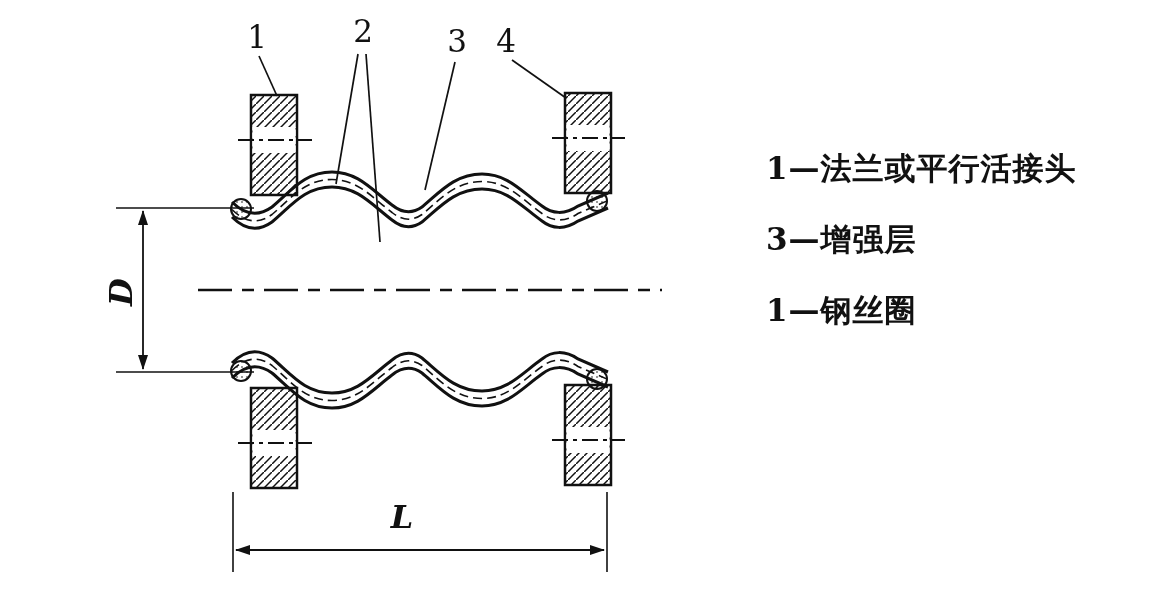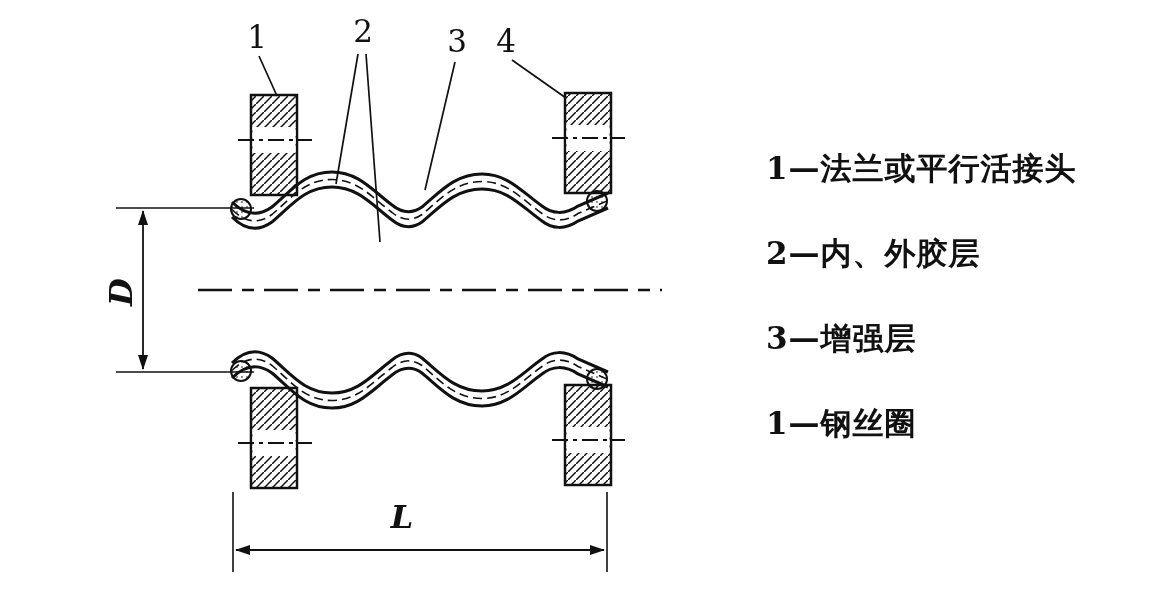--- a/index.html
+++ b/index.html
@@ -19,21 +19,21 @@
     position: absolute;
     left: 0;
     top: 0;
   }
   .legend {
     position: absolute;
     left: 766px;
     top: 146px;
     display: flex;
     flex-direction: column;
-    gap: 41px;
+    gap: 27px;
     color: #111111;
   }
   .legend-item {
     font-size: 31px;
     font-weight: bold;
     letter-spacing: 1px;
     white-space: nowrap;
     line-height: 44px;
     font-family: "DejaVu Serif", "Liberation Serif", serif;
   }
@@ -151,18 +151,17 @@
     </g>
 
     <text class="callout-num" x="257" y="48" text-anchor="middle">1</text>
     <text class="callout-num" x="363" y="42" text-anchor="middle">2</text>
     <text class="callout-num" x="457" y="52" text-anchor="middle">3</text>
     <text class="callout-num" x="506" y="52" text-anchor="middle">4</text>
   </svg>
 
   <div class="legend">
     <div class="legend-item">1—法兰或平行活接头</div>
-    <div class="legend-item">2—内、外胶层</div>
     <div class="legend-item">3—增强层</div>
     <div class="legend-item">1—钢丝圈</div>
   </div>
 
 </div>
 
 </body></html>

